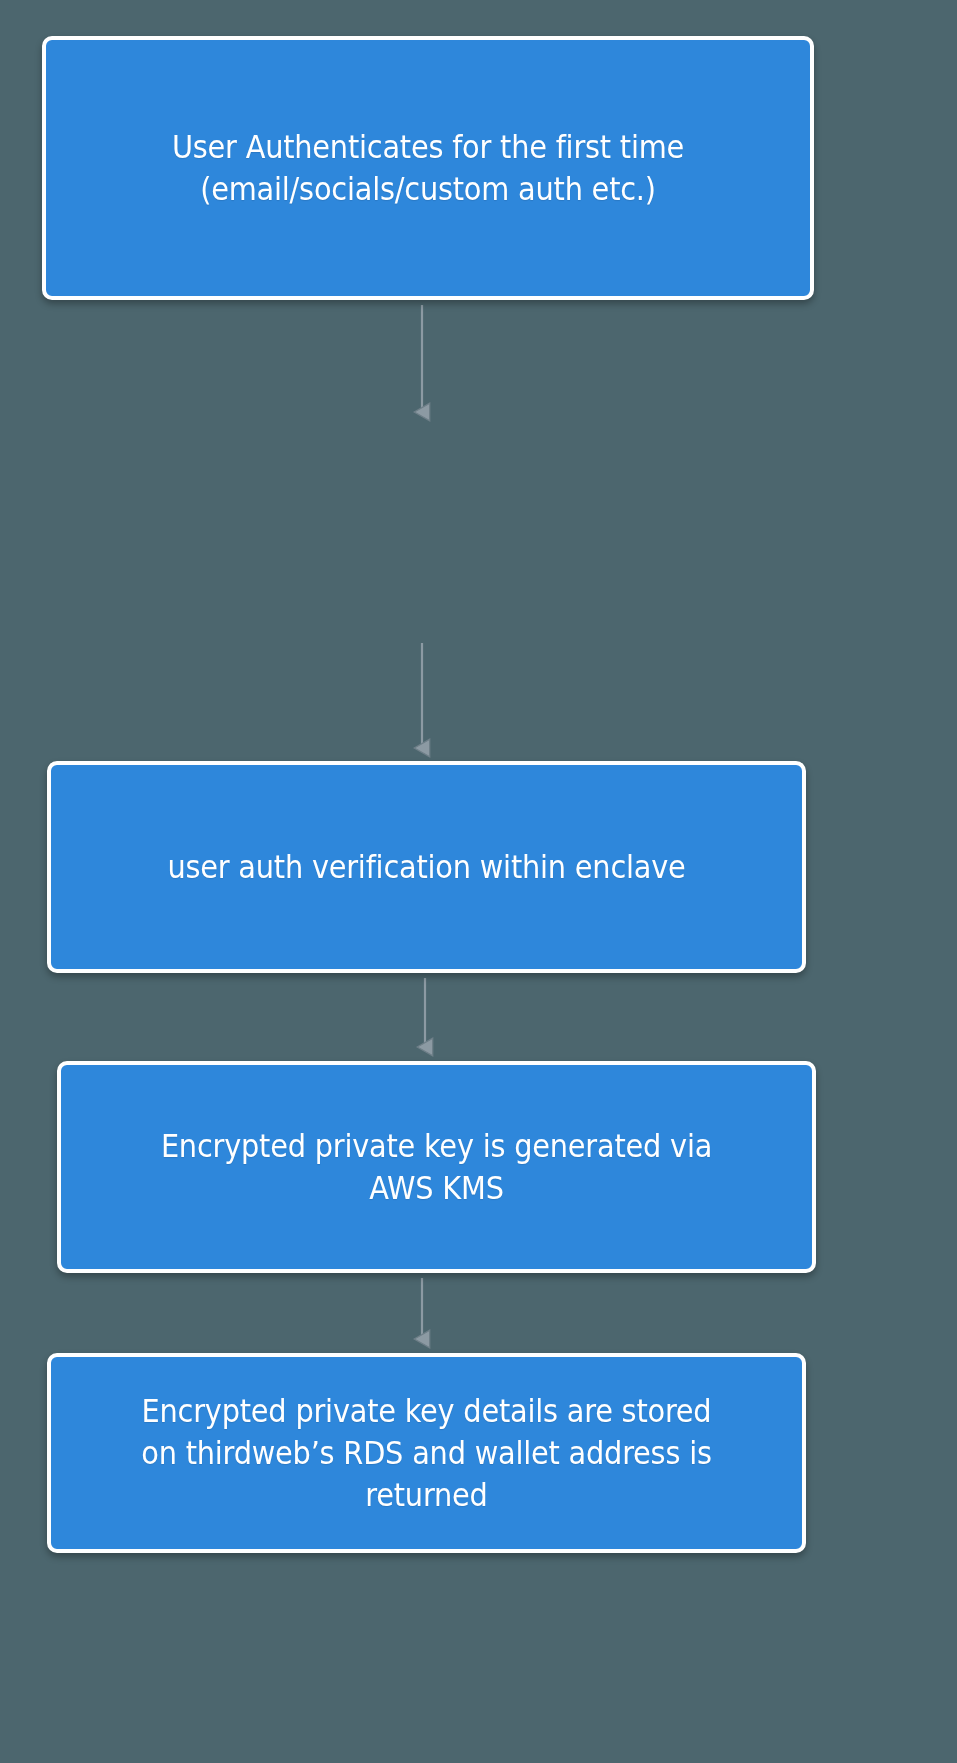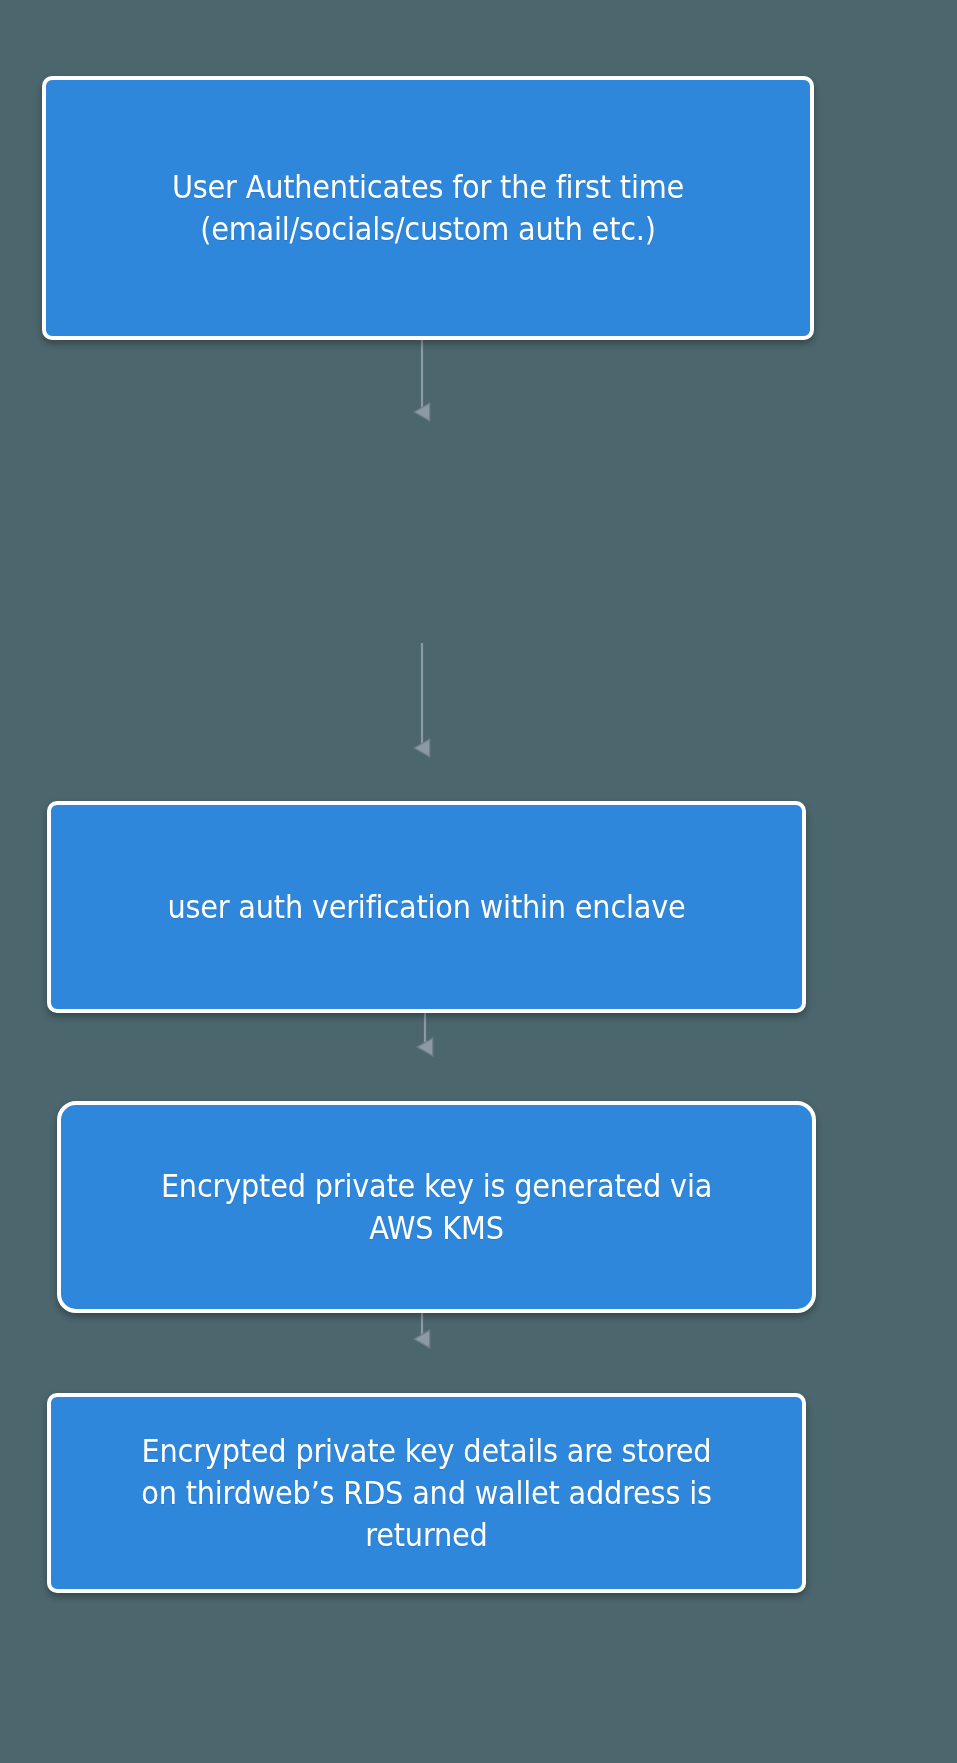--- a/index.html
+++ b/index.html
@@ -23,39 +23,38 @@
   .node {
     position: absolute;
     background: #2e87db;
     border: 4px solid #ffffff;
     border-radius: 10px;
     box-shadow: 0 4px 7px rgba(0,0,0,0.30);
     display: flex;
     align-items: center;
     justify-content: center;
     padding: 10px 20px;
-    margin-top: 40px;
   }
 
   .node-label {
     color: #ffffff;
     font-size: 32px;
     line-height: 1.32;
     text-align: center;
     letter-spacing: -0.2px;
     white-space: pre-line;
     font-weight: 400;
     text-shadow: 0 1px 1px rgba(0,0,0,0.10);
   }
 
   
   #node-0 { left: 42px;  top: 36px;   width: 772px; height: 264px; }
   #node-1 { left: 47px;  top: 426px;  width: 759px; height: 212px; }
   #node-2 { left: 47px;  top: 761px;  width: 759px; height: 212px; }
-  #node-3 { left: 57px;  top: 1061px; width: 759px; height: 212px; border-radius: 19px; }
+  #node-3 { left: 57px;  top: 1061px; width: 759px; height: 212px; }
   #node-4 { left: 47px;  top: 1353px; width: 759px; height: 200px; }
 
   
   .connector {
     position: absolute;
     left: 0;
     top: 0;
     width: 957px;
     height: 1763px;
     pointer-events: none;

